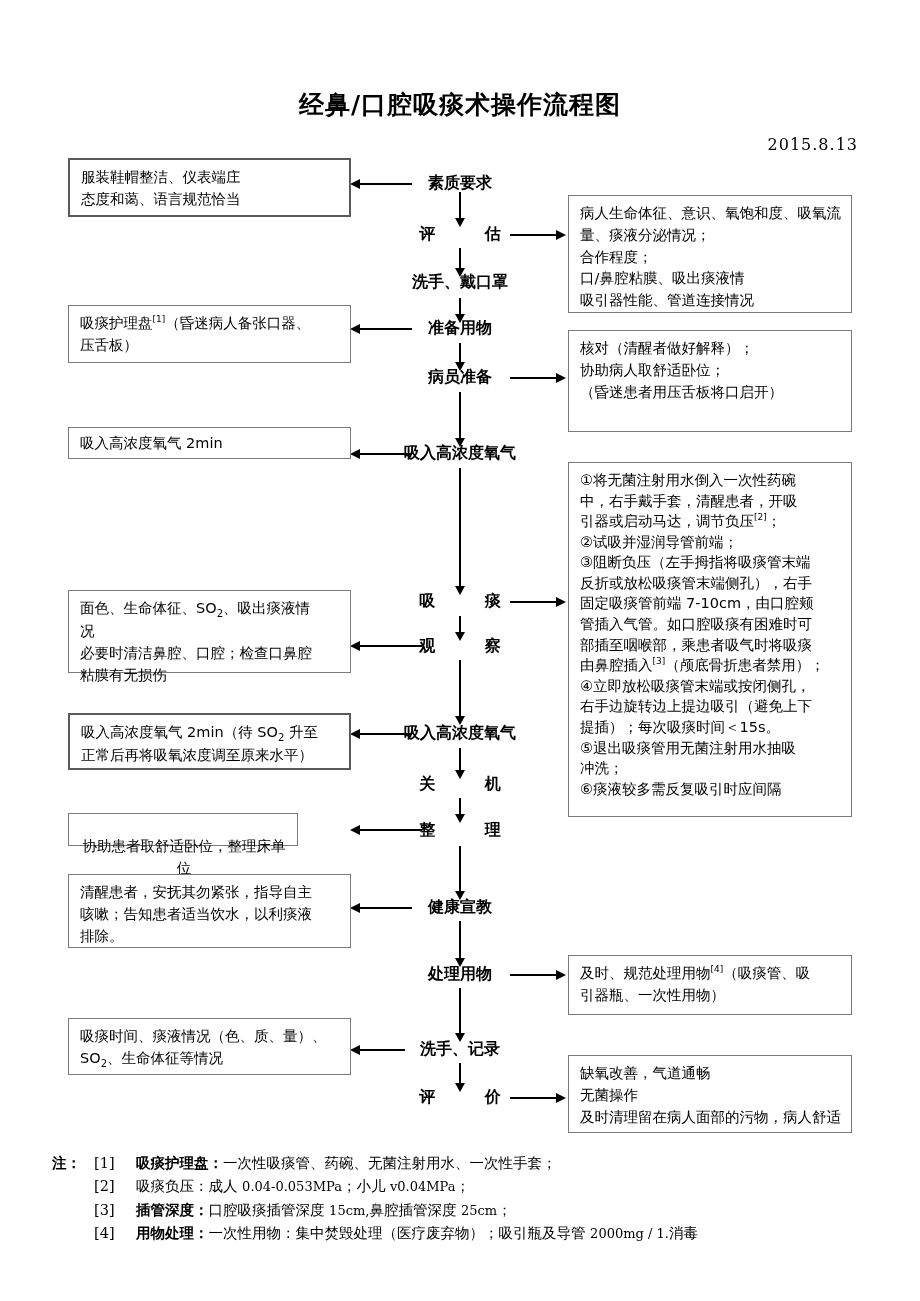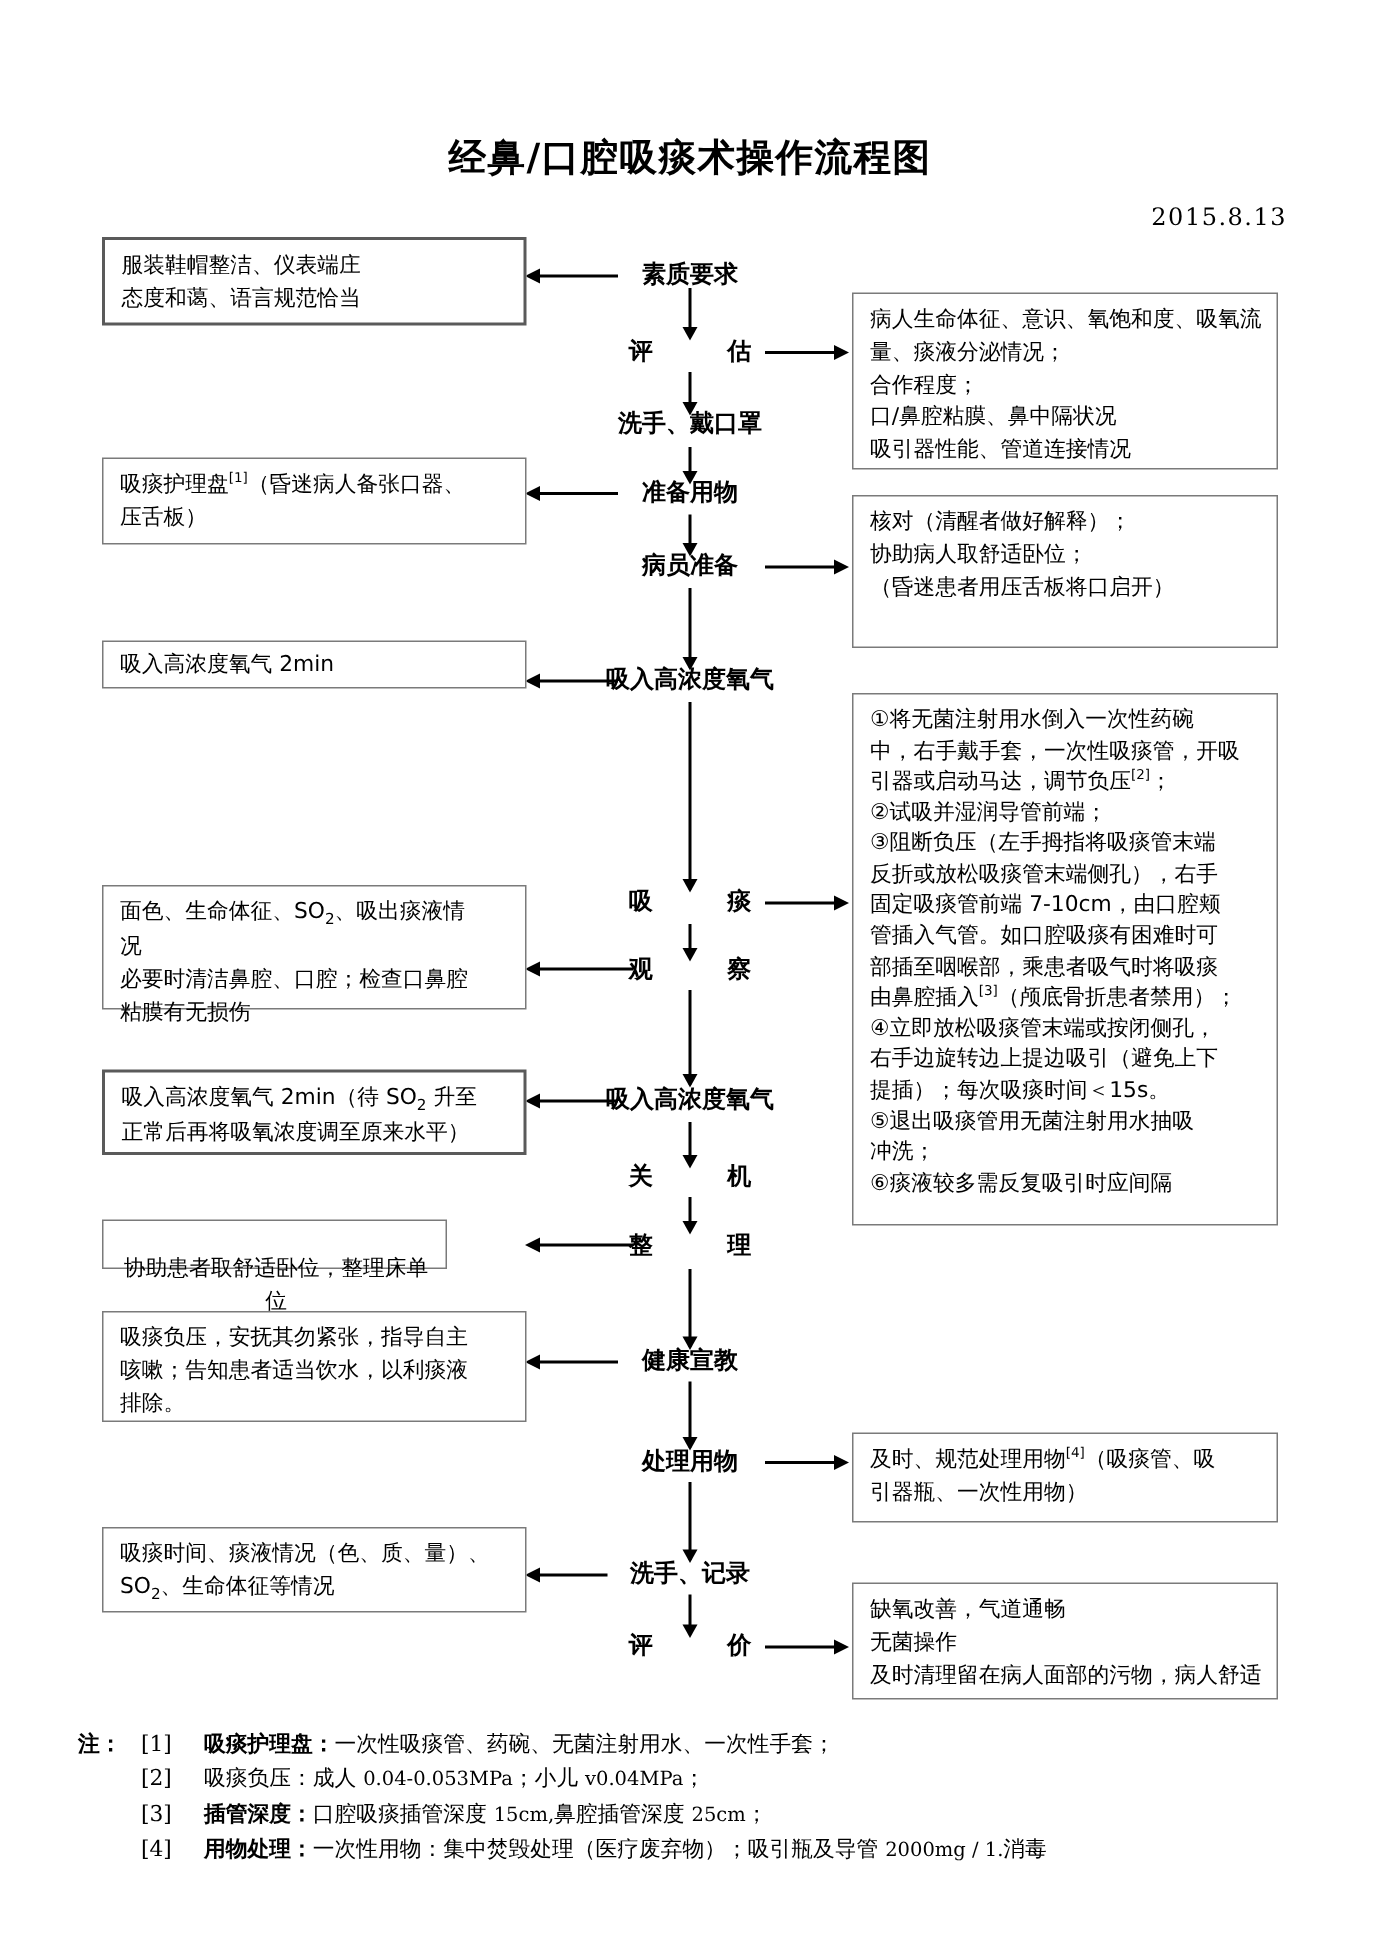--- a/index.html
+++ b/index.html
@@ -200,47 +200,47 @@
   <div class="box thick" style="left:68px;top:713px;width:283px;height:57px;">
     <p>吸入高浓度氧气 2min（待 SO<sub>2</sub> 升至</p>
     <p>正常后再将吸氧浓度调至原来水平）</p>
   </div>
 
   <div class="box" style="left:68px;top:813px;width:230px;height:33px;padding-top:22px;text-align:center;">
     <p>协助患者取舒适卧位，整理床单位</p>
   </div>
 
   <div class="box" style="left:68px;top:874px;width:283px;height:74px;">
-    <p>吸痰负压，安抚其勿紧张，指导自主</p>
+    <p>清醒患者，安抚其勿紧张，指导自主</p>
     <p>咳嗽；告知患者适当饮水，以利痰液</p>
     <p>排除。</p>
   </div>
 
   <div class="box" style="left:68px;top:1018px;width:283px;height:57px;">
     <p>吸痰时间、痰液情况（色、质、量）、</p>
     <p>SO<sub>2</sub>、生命体征等情况</p>
   </div>
 
   <div class="box" style="left:568px;top:195px;width:284px;height:118px;">
     <p>病人生命体征、意识、氧饱和度、吸氧流</p>
     <p>量、痰液分泌情况；</p>
     <p>合作程度；</p>
-    <p>口/鼻腔粘膜、鼻中隔状况</p>
+    <p>口/鼻腔粘膜、吸出痰液情</p>
     <p>吸引器性能、管道连接情况</p>
   </div>
 
   <div class="box" style="left:568px;top:330px;width:284px;height:102px;">
     <p>核对（清醒者做好解释）；</p>
     <p>协助病人取舒适卧位；</p>
     <p>（昏迷患者用压舌板将口启开）</p>
   </div>
 
   <div class="box" style="left:568px;top:462px;width:284px;height:355px;line-height:1.42;">
     <p>①将无菌注射用水倒入一次性药碗</p>
-    <p>中，右手戴手套，一次性吸痰管，开吸</p>
+    <p>中，右手戴手套，清醒患者，开吸</p>
     <p>引器或启动马达，调节负压<sup>[2]</sup>；</p>
     <p>②试吸并湿润导管前端；</p>
     <p>③阻断负压（左手拇指将吸痰管末端</p>
     <p>反折或放松吸痰管末端侧孔），右手</p>
     <p>固定吸痰管前端 7-10cm，由口腔颊</p>
     <p>管插入气管。如口腔吸痰有困难时可</p>
     <p>部插至咽喉部，乘患者吸气时将吸痰</p>
     <p>由鼻腔插入<sup>[3]</sup>（颅底骨折患者禁用）；</p>
     <p>④立即放松吸痰管末端或按闭侧孔，</p>
     <p>右手边旋转边上提边吸引（避免上下</p>

